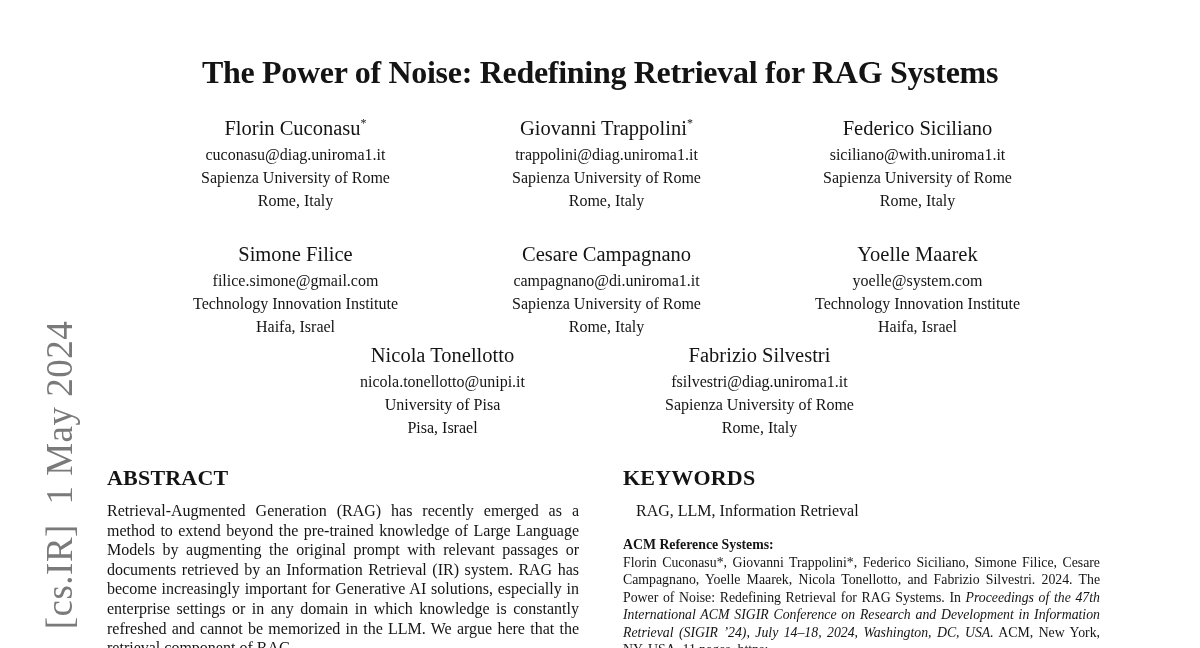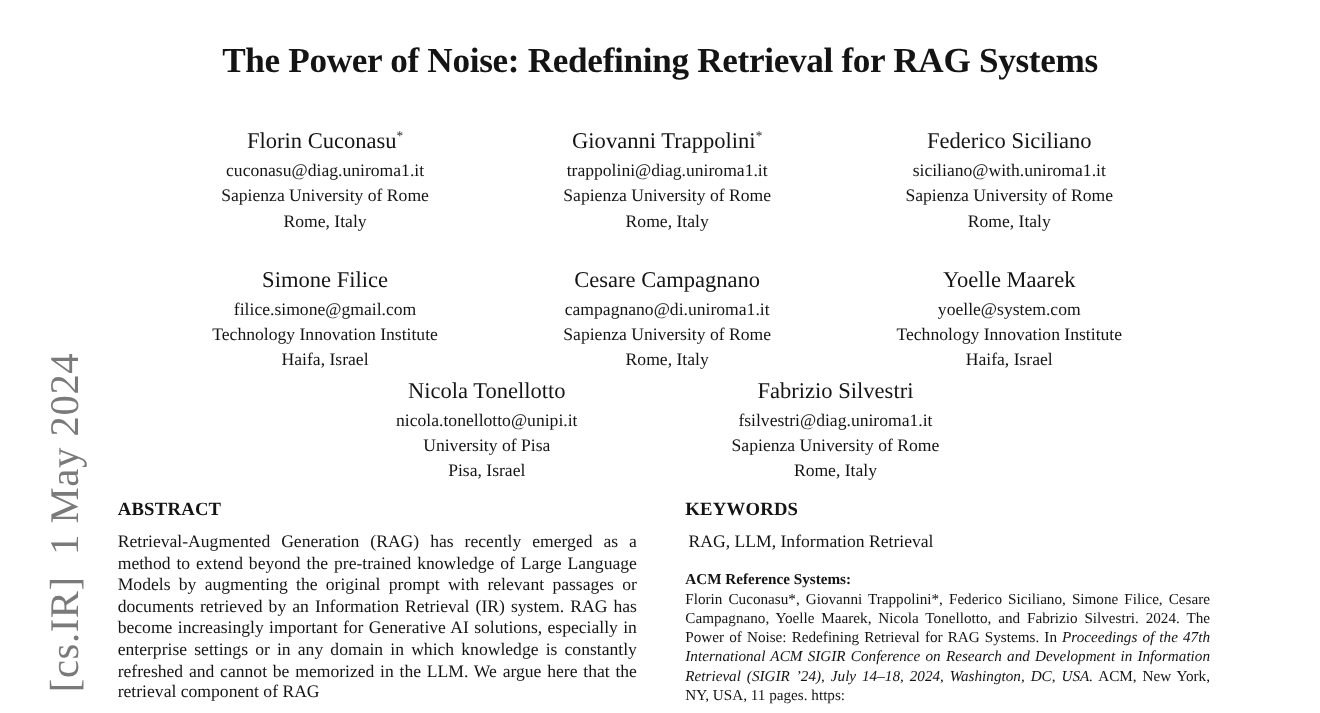--- a/index.html
+++ b/index.html
@@ -7,41 +7,41 @@
     position:relative; width:1200px; height:648px; overflow:hidden;
     background:#ffffff; color:#141414;
     font-family:"Liberation Serif", serif;
   }
   .arxiv-banner {
     position:absolute; left:59px; top:475px;
     transform:translate(-50%,-50%) rotate(-90deg);
     font-size:37px; color:#7a7a7a; white-space:pre; letter-spacing:0.5px;
   }
   .title {
-    position:absolute; top:36px; left:0; width:1200px; margin:0;
+    position:absolute; top:54px; left:0; width:1200px; margin:0;
     text-align:center; font-size:32px; font-weight:700; letter-spacing:-0.3px;
   }
   .authors-row { position:absolute; display:flex;align-items:flex-end; }
   .row1 { top:110px; left:140px; }
   .row2 { top:224px; left:140px;margin-top:12px; }
   .row3 { top:337px; left:284px; }
   .row1 .author, .row2 .author { width:311px; }
   .row3 .author { width:317px; }
   .author { text-align:center; }
   .a-name { font-size:20.5px; line-height:26px; margin-bottom:2px; }
   .a-name sup { font-size:12px; }
   .a-line { font-size:16px; line-height:23px; }
   .body-cols { position:absolute; top:449px; left:107px; display:flex; }
   .col-left { width:472px; margin-right:44px; }
   .col-right { width:477px; }
   .section-heading {
-    margin:4px 0 10px 0; font-size:17px; font-weight:700; letter-spacing:0.2px;
+    margin:16px 0 10px 0; font-size:22px; font-weight:700; letter-spacing:0.2px;
   }
   .abs-text { margin:0; font-size:16px; line-height:19.6px; text-align:justify; }
-  .kw-text { margin:0 0 17px 3px; font-size:16px; line-height:19px; }
+  .kw-text { margin:0 0 17px 13px; font-size:16px; line-height:19px; }
   .acm-heading { margin:0 0 1px 0; font-size:13.8px; font-weight:700; }
   .acm-ref { margin:0; font-size:13.8px; line-height:17.4px; text-align:justify; }
   .it { font-style:italic; }
 </style>
 </head>
 <body>
 
 <div class="page">
 
   <div class="arxiv-banner">[cs.IR]  1 May 2024</div>

